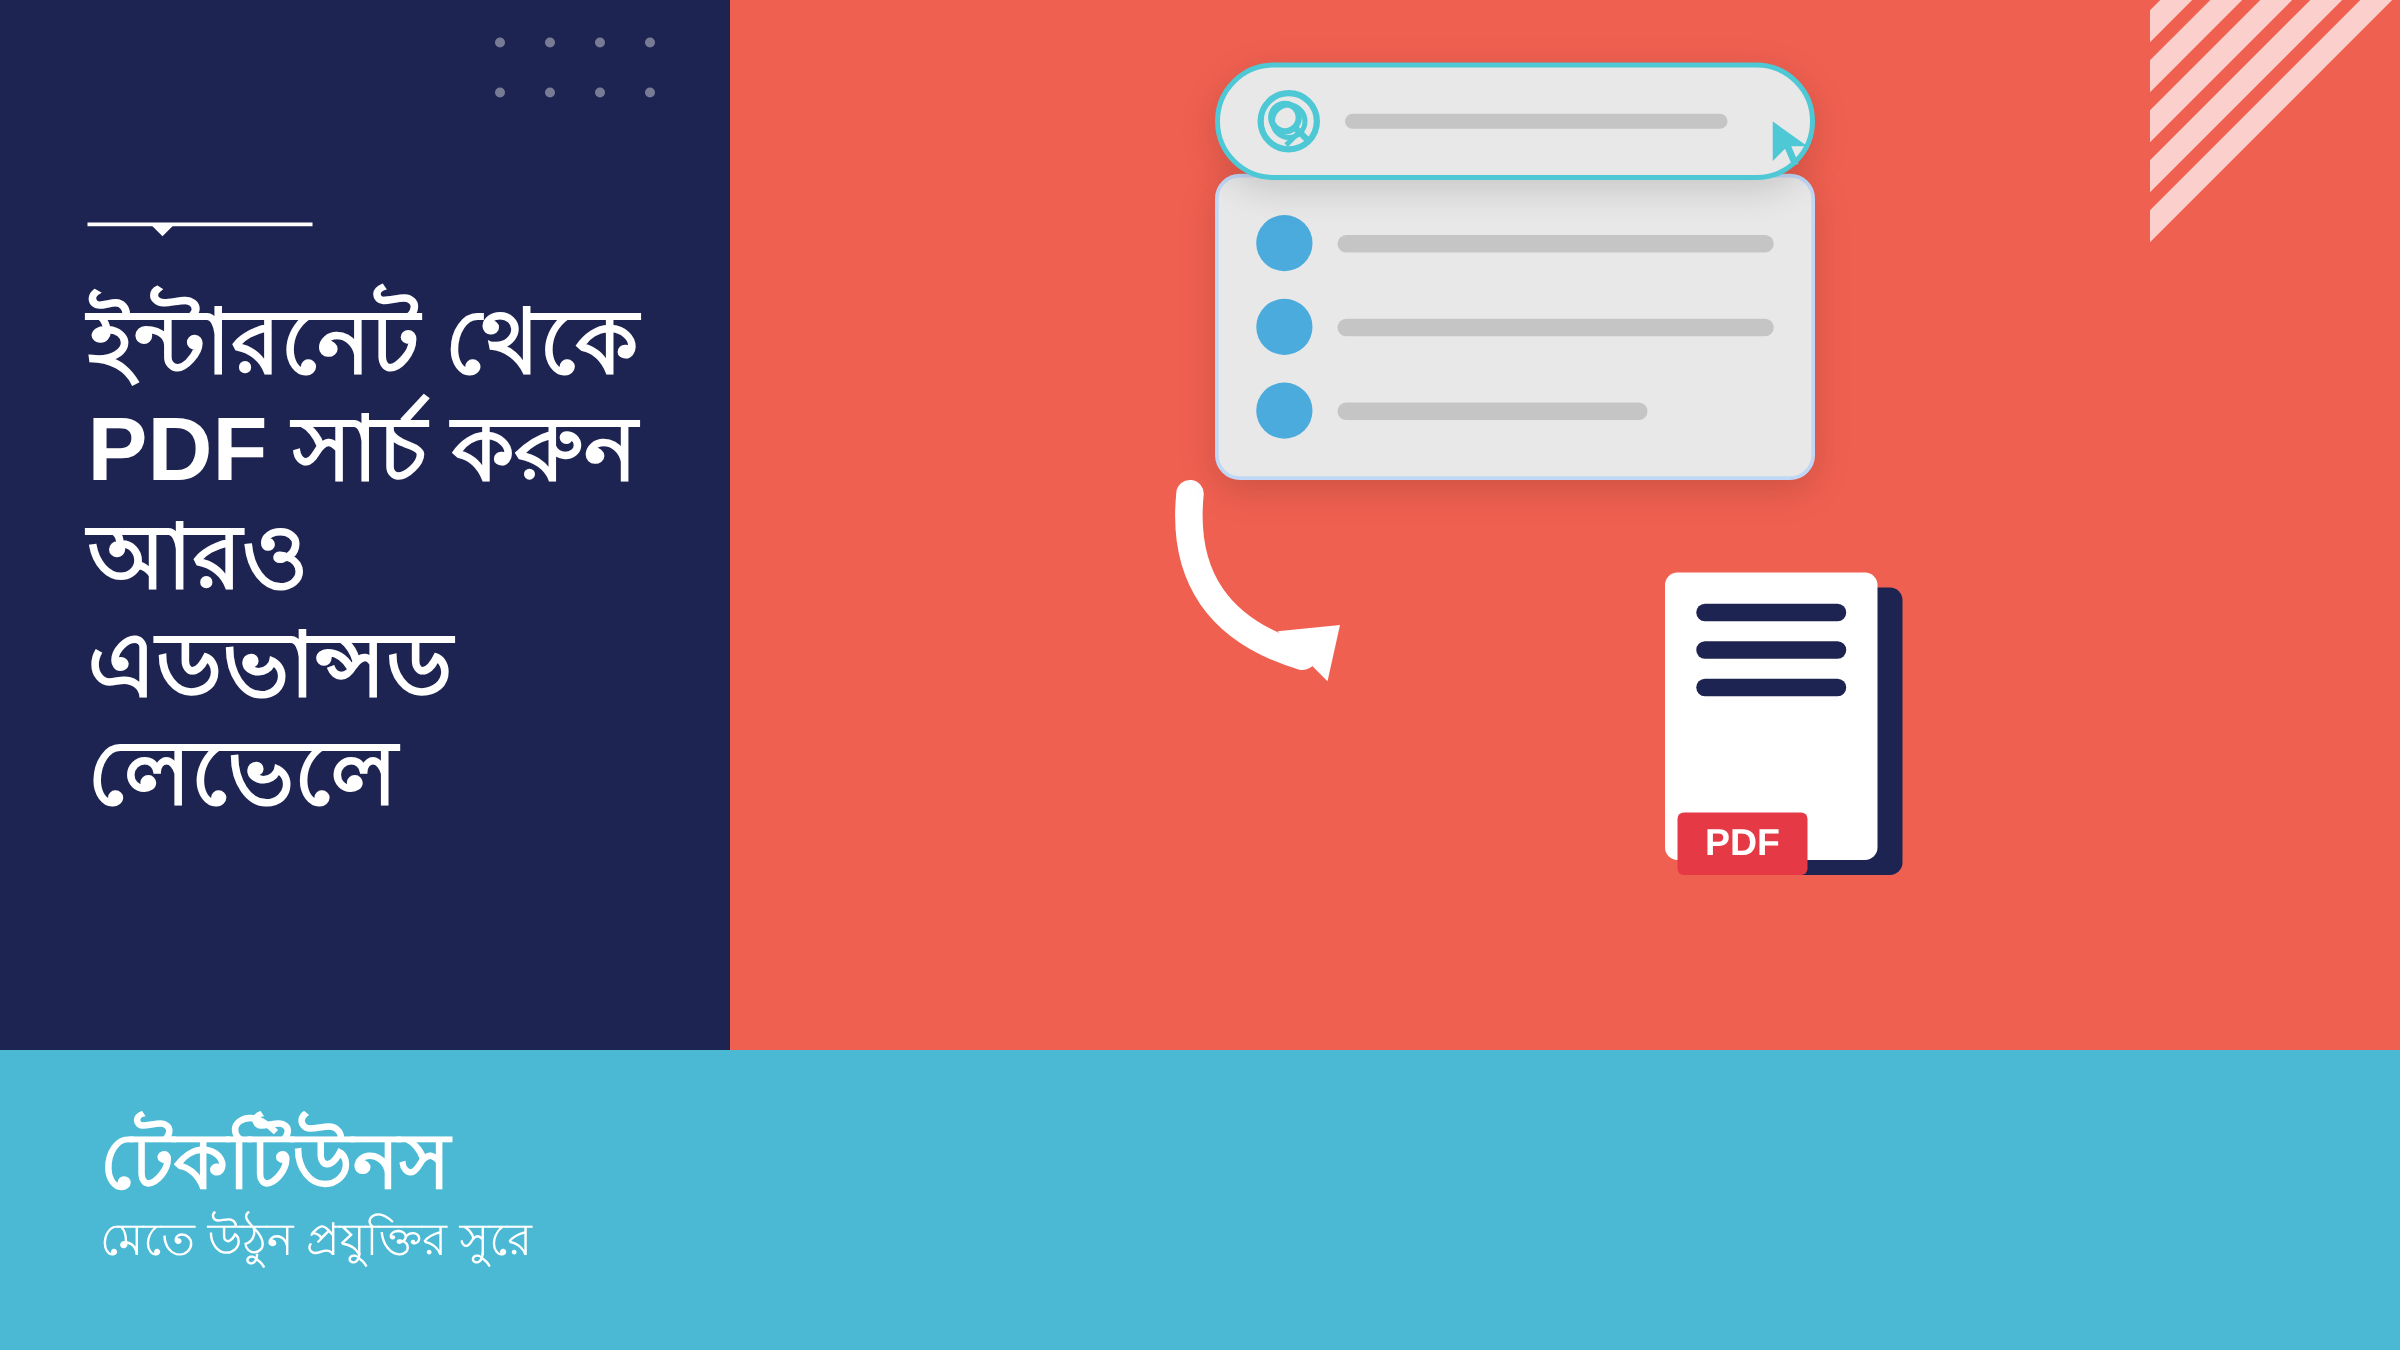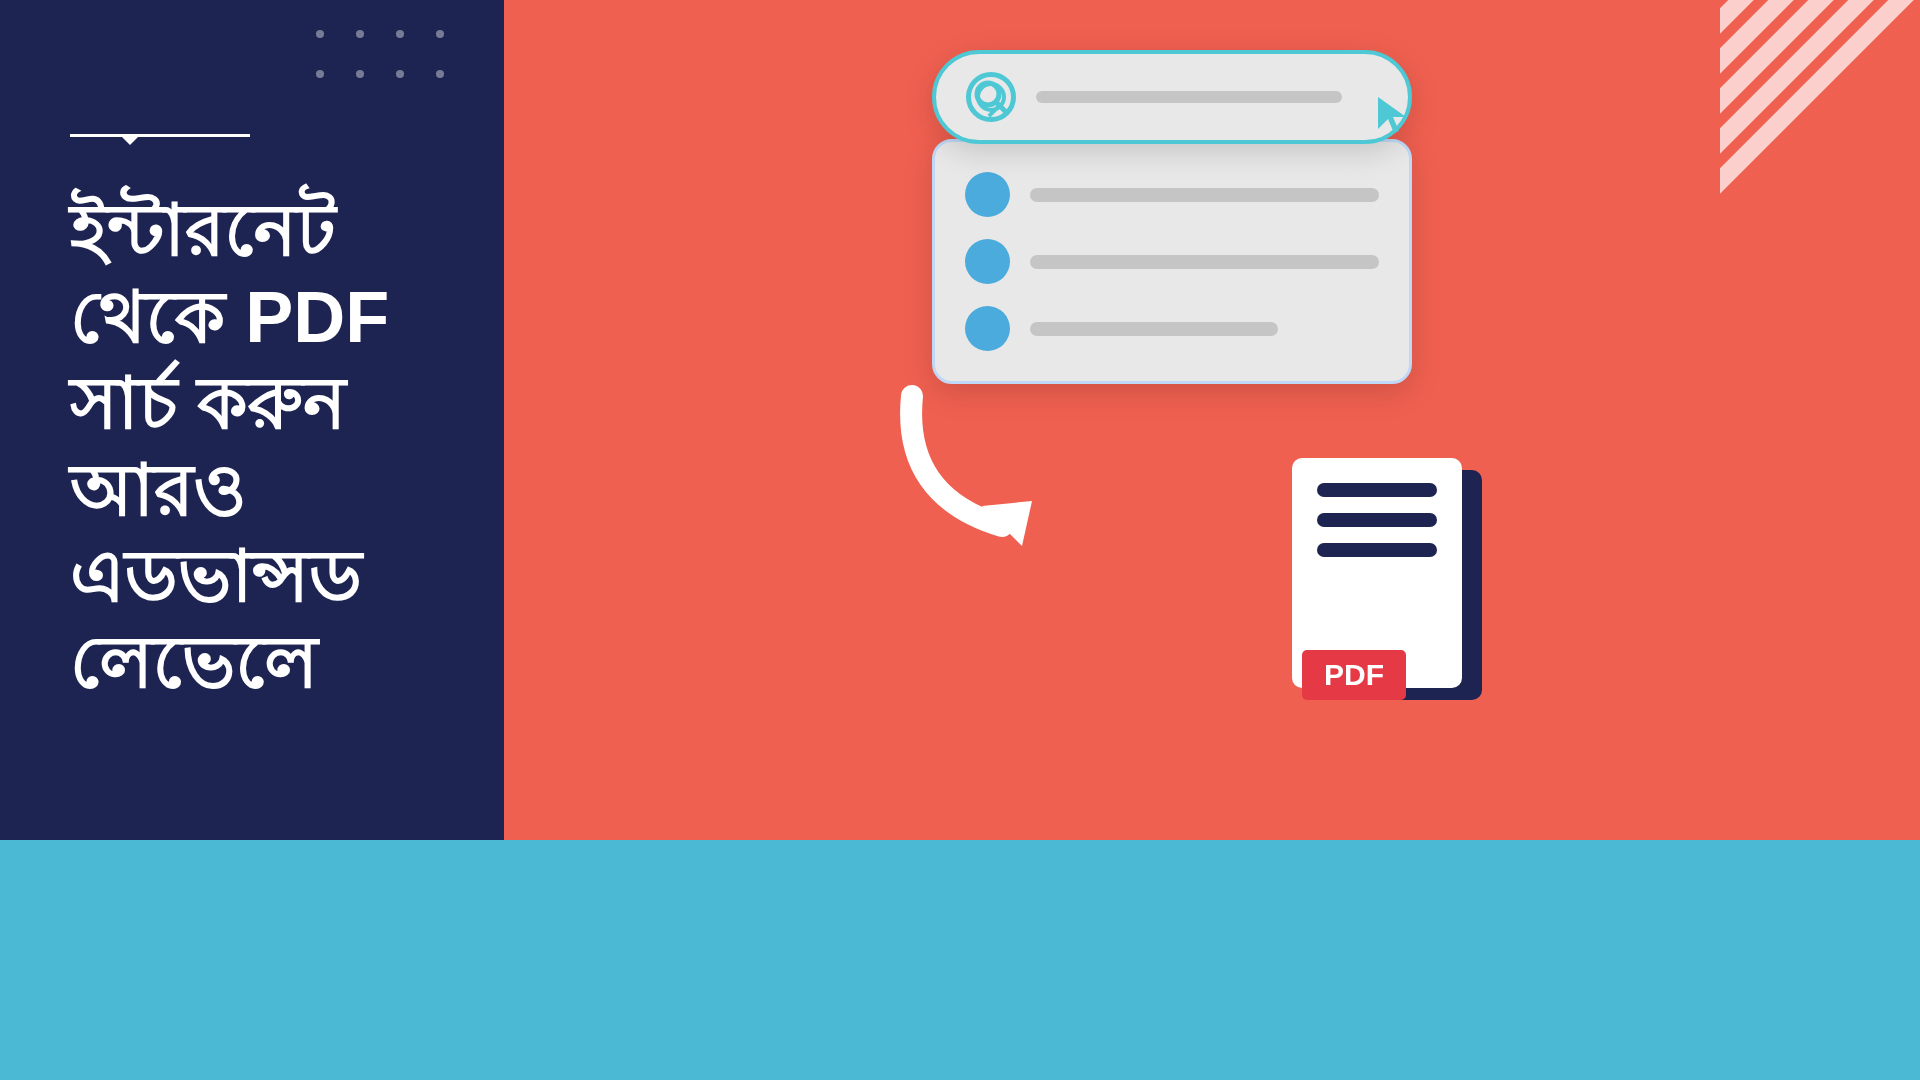--- a/index.html
+++ b/index.html
@@ -15,21 +15,21 @@
 
     .main-area {
       display: flex;
       flex: 1;
       height: 840px;
     }
 
     
     .left-panel {
       background-color: #1e2451;
-      width: 504px;
+      width: 584px;
       height: 840px;
       position: relative;
       display: flex;
       flex-direction: column;
       justify-content: center;
       padding: 60px 70px;
     }
 
     .dot-grid {
       position: absolute;
@@ -365,13 +365,17 @@
       </div>
 
     </div>
 
   </div>
 </div>
 
 <div class="bottom-bar">
 
 
+  <div class="brand-text-container">
+    <div class="brand-name">টেকটিউনস</div>
+    <div class="brand-tagline">মেতে উঠুন প্রযুক্তির সুরে</div>
+  </div>
 </div>
 
 </body></html>

